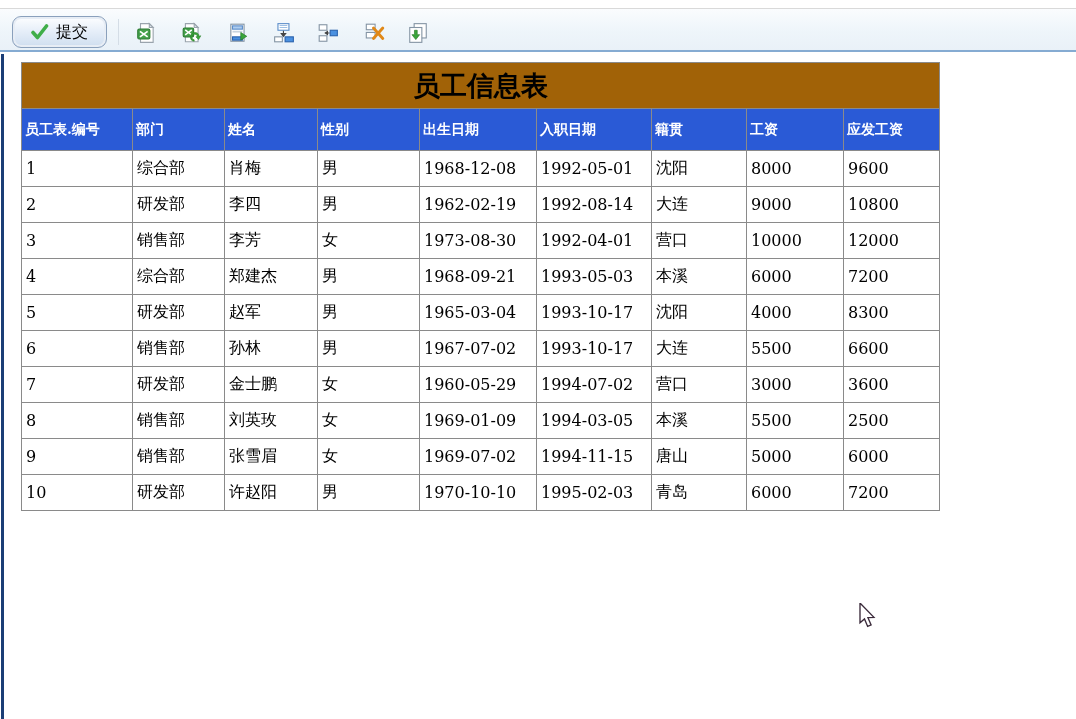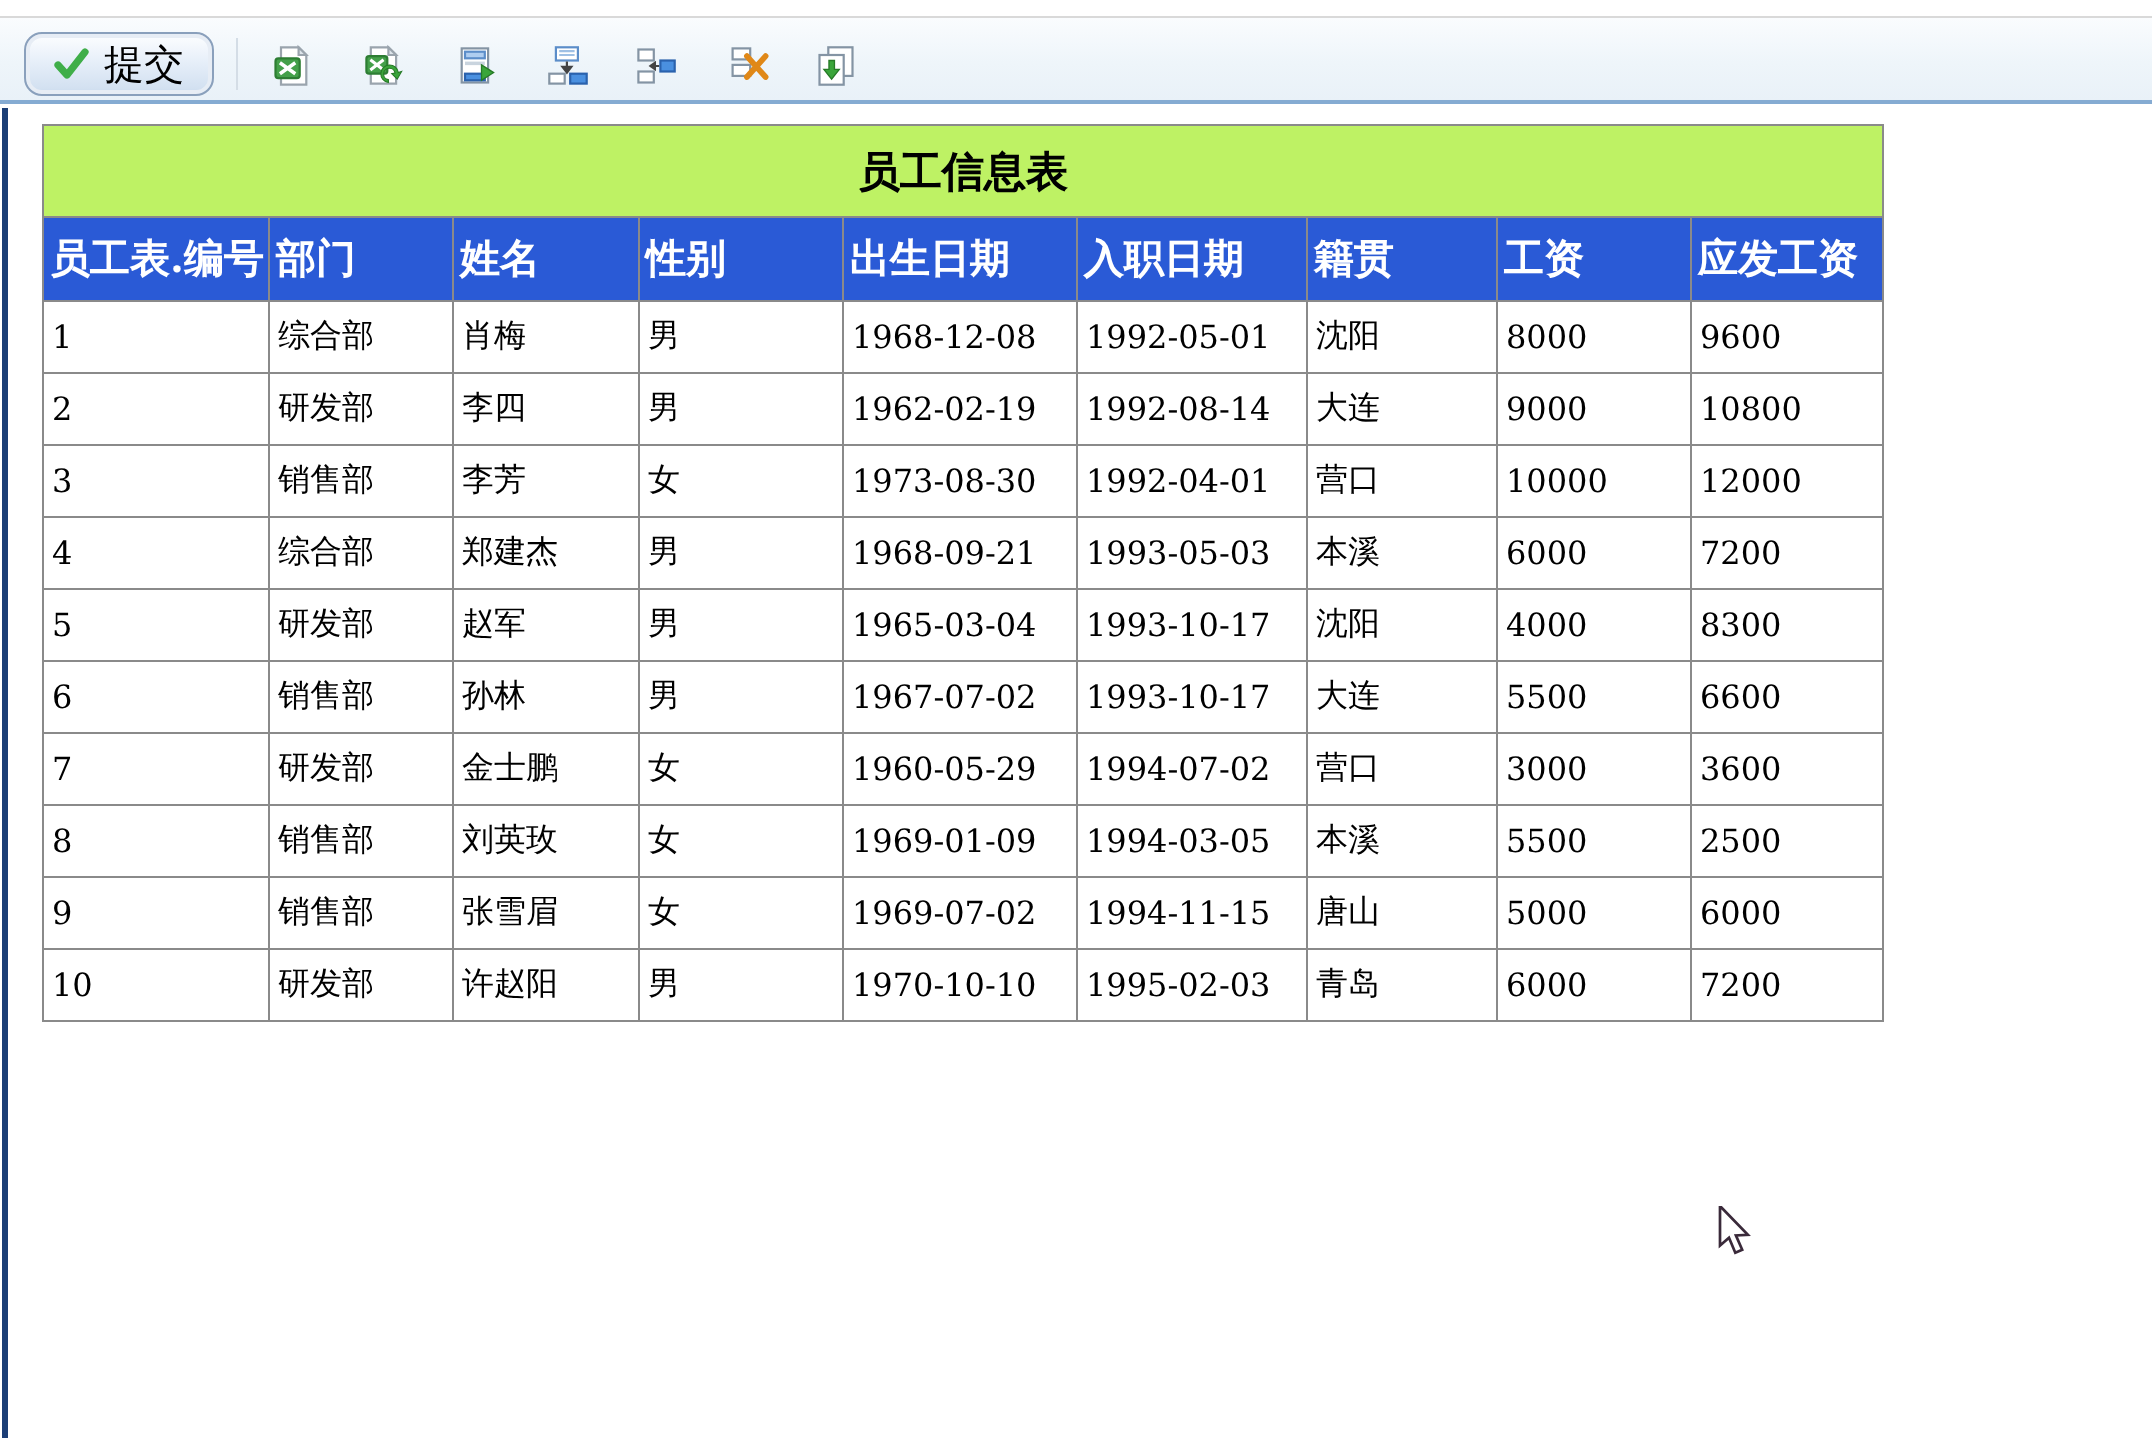--- a/index.html
+++ b/index.html
@@ -16,21 +16,21 @@
     display:flex;align-items:center;box-sizing:border-box;
   }
   .submit-btn{
     position:absolute;left:12px;top:7px;width:95px;height:32px;
     border:1px solid #8aa0bc;border-radius:9px;
     background:linear-gradient(#fdfeff,#e7eff9 45%,#d3e1f1 90%,#c9d9ee);
     box-shadow:0 0 0 2px #e7edf5 inset;
     display:flex;align-items:center;justify-content:center;gap:7px;
     cursor:pointer;font-family:"Liberation Sans",sans-serif;
   }
-  .submit-btn .label{font-size:20px;color:#000;}
+  .submit-btn .label{font-size:16px;color:#000;}
   .toolbar-sep{
     position:absolute;left:118px;top:10px;width:1px;height:26px;
     background:#d4dde6;
   }
   .tool-btn{
     position:absolute;top:10px;width:28px;height:28px;border:0;background:transparent;
     display:flex;align-items:center;justify-content:center;cursor:pointer;padding:0;
   }
   
   .frame-border{
@@ -42,26 +42,26 @@
     border-collapse:collapse;table-layout:fixed;
     font-family:"DejaVu Serif","Liberation Serif",serif;
   }
   .report td,.report th{
     border:1px solid var(--grid-border,#8a8a8a);
     overflow:hidden;white-space:nowrap;box-sizing:border-box;
   }
   .title-cell{
     height:46px;text-align:center;vertical-align:middle;
     font-family:"Liberation Sans",sans-serif;
-    font-weight:bold;font-size:21px;color:#000;background:#bef264;
+    font-weight:bold;font-size:27px;color:#000;background:#a16207;
   }
   .report th{
     height:42px;background:var(--header-bg,#2a5ad6);
     color:var(--header-fg,#ffffff);
-    font-size:20px;font-weight:bold;text-align:left;
+    font-size:14px;font-weight:bold;text-align:left;
     padding:0 2px 0 3px;vertical-align:middle;
   }
   .report td.cell{
     height:36px;font-size:16px;color:#000;background:#fff;
     padding:0 3px 0 4px;vertical-align:middle;
   }
   
   .cursor{position:absolute;left:858px;top:603px;pointer-events:none;}
 </style>
 </head>

